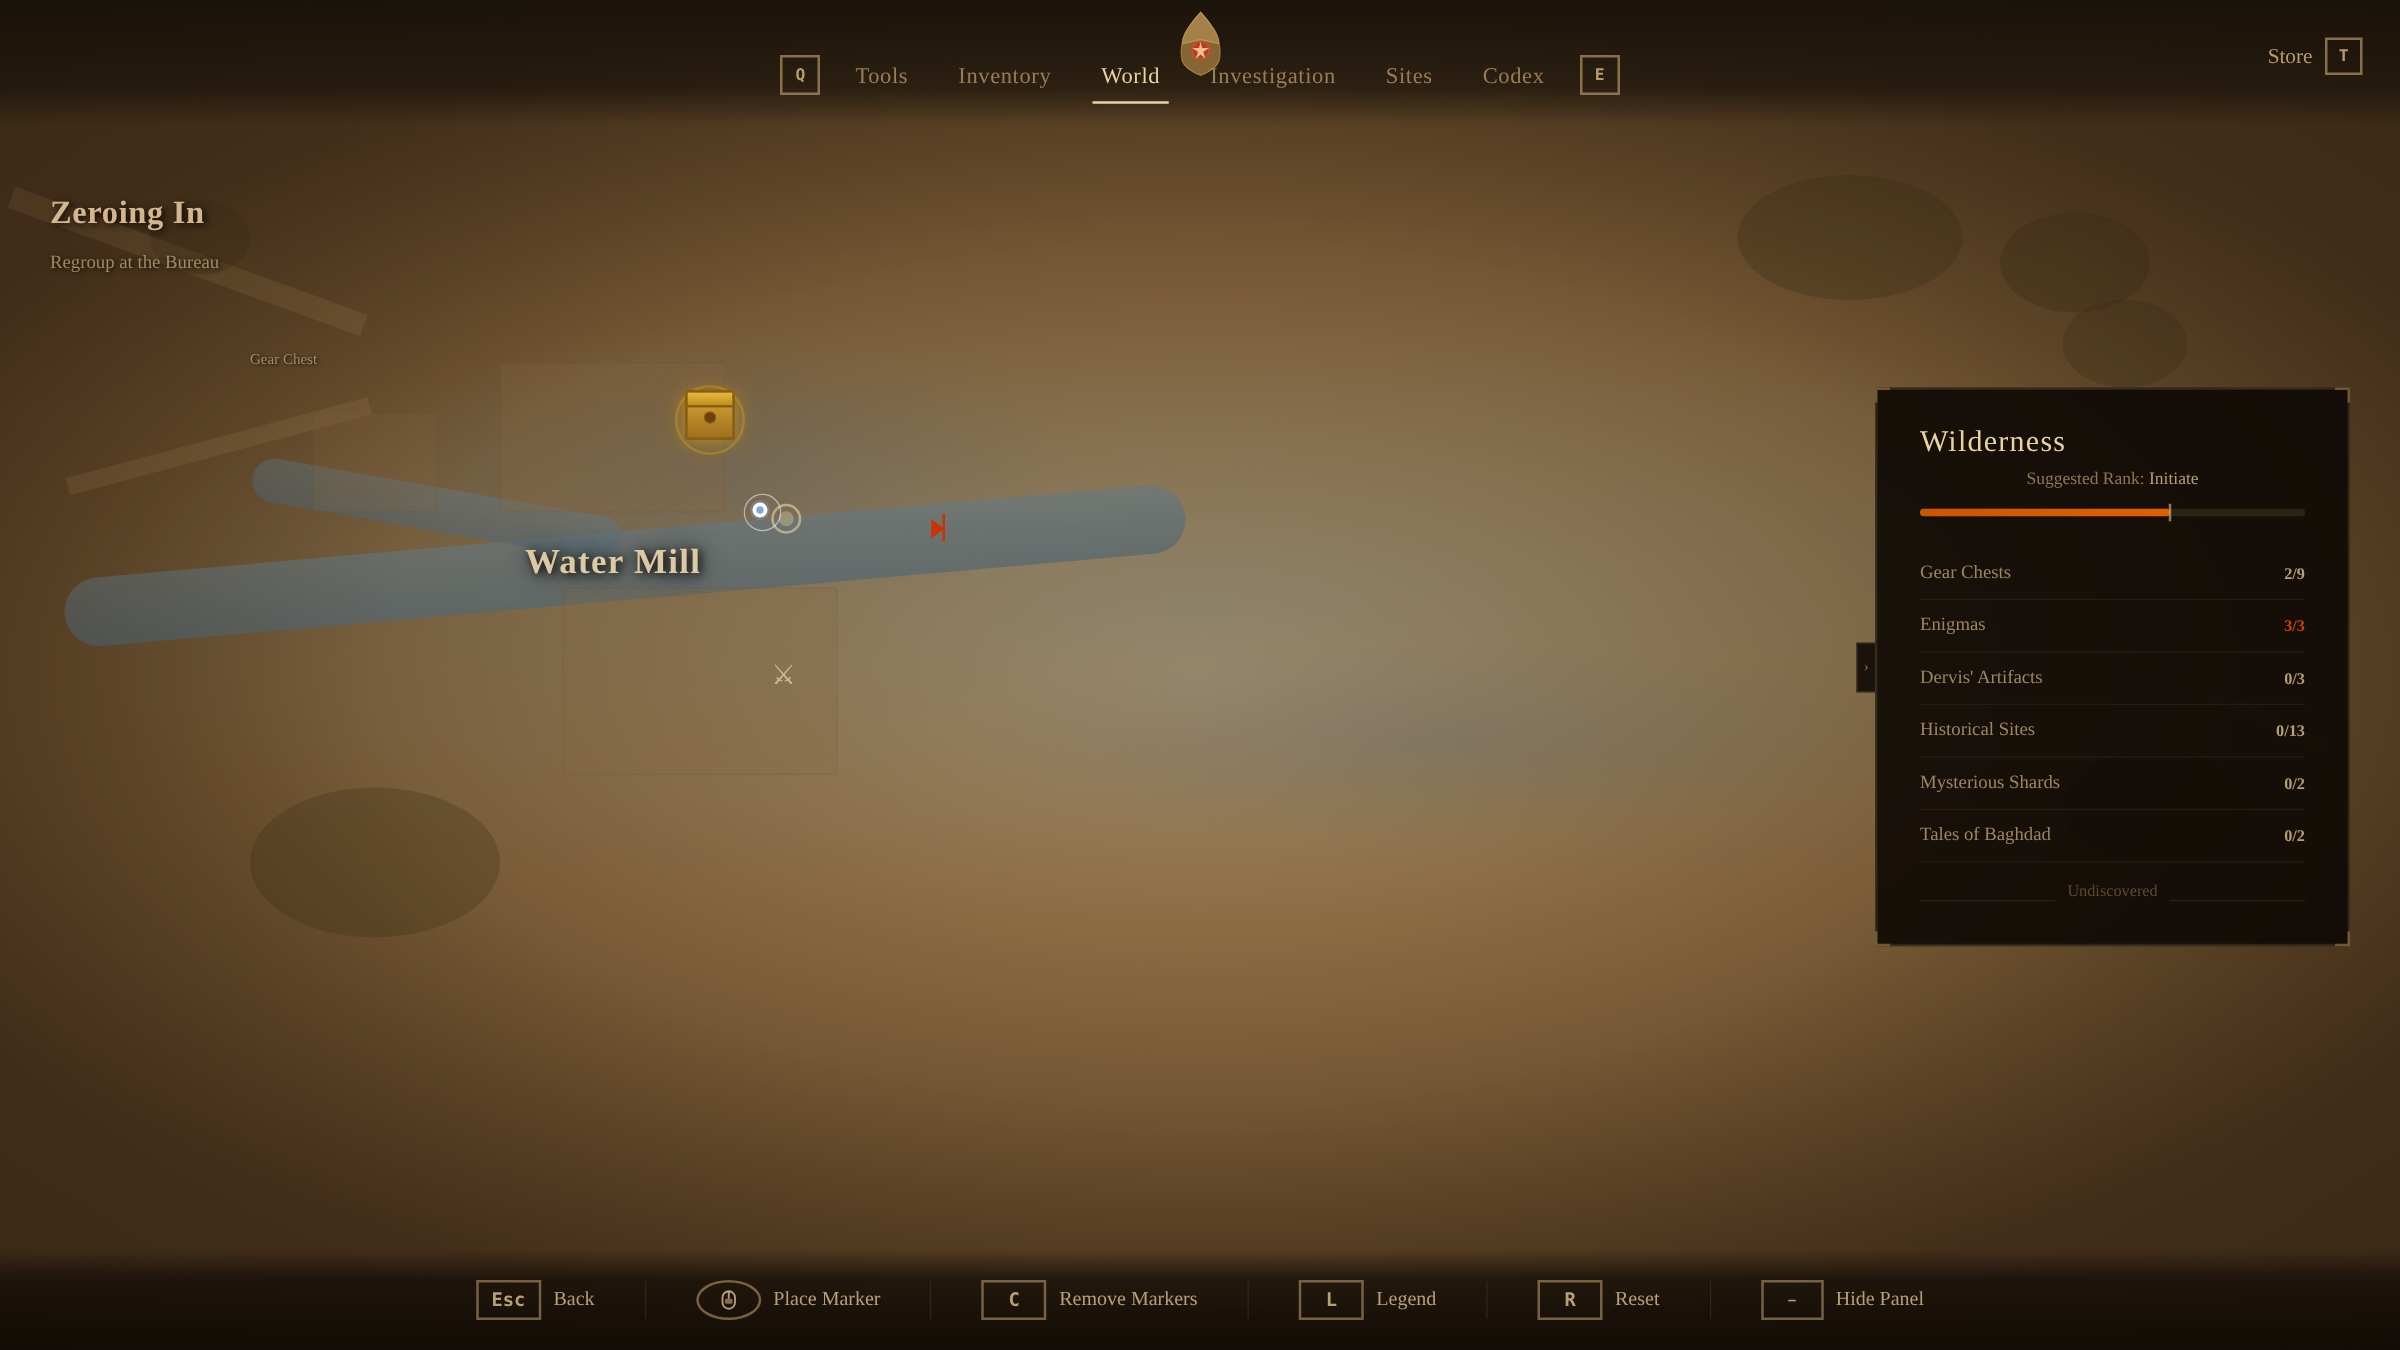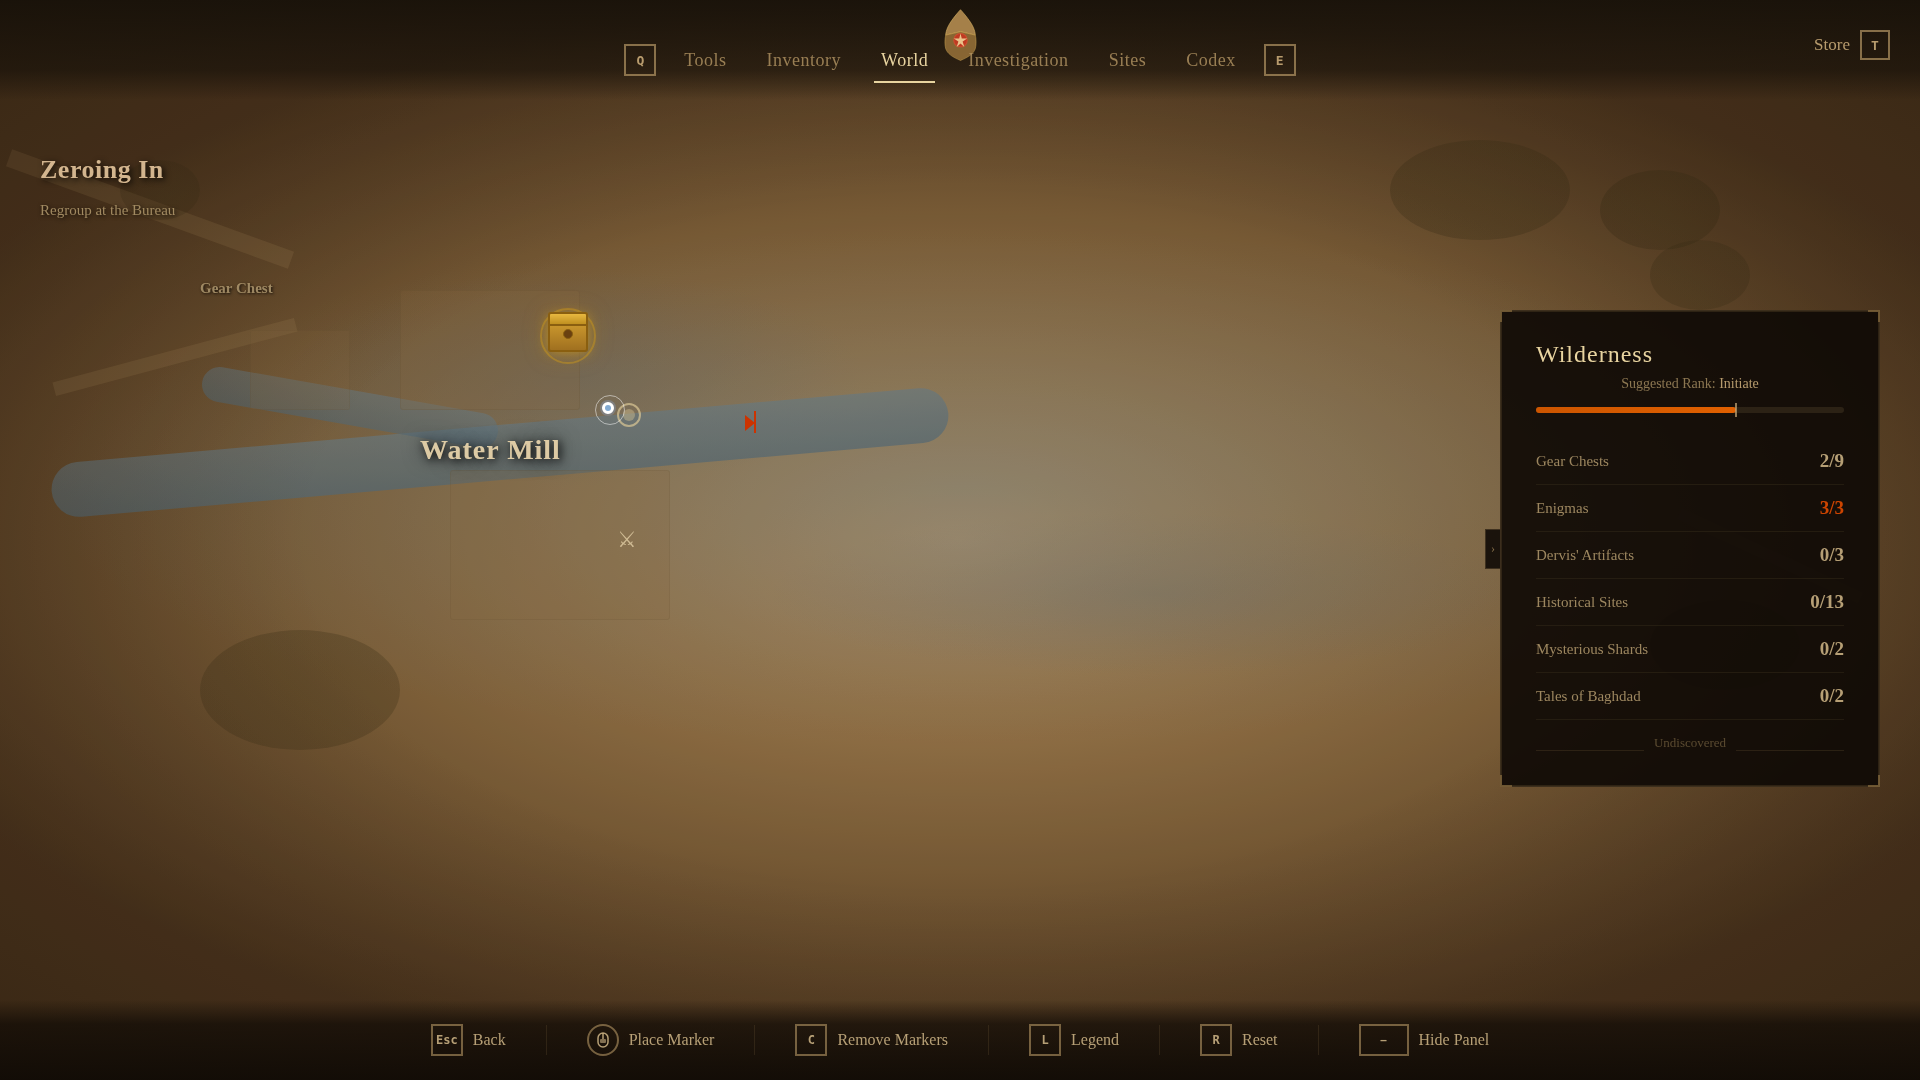--- a/index.html
+++ b/index.html
@@ -214,25 +214,24 @@
       text-shadow: 1px 1px 4px rgba(0,0,0,0.8);
       margin-top: 17px;
     }
 
     
     #gear-chest-label {
       position: absolute;
       top: 280px;
       left: 200px;
       color: rgba(200,175,130,0.7);
-      font-size: 15px;
+      font-size: 12px;
       font-family: 'Georgia', serif;
       z-index: 50;
       text-shadow: 1px 1px 3px rgba(0,0,0,0.8);
-      font-weight: bold;
     }
 
     
     #water-mill-label {
       position: absolute;
       top: 434px;
       left: 420px;
       color: rgba(230,210,170,0.95);
       font-size: 28px;
       font-family: 'Georgia', serif;
@@ -465,21 +464,21 @@
       border-bottom: none;
     }
 
     .panel-row-label {
       font-size: 15px;
       color: rgba(180,155,110,0.85);
       font-family: 'Georgia', serif;
     }
 
     .panel-row-value {
-      font-size: 19px;
+      font-size: 13px;
       color: rgba(200,175,130,0.9);
       font-family: 'Georgia', serif;
       font-weight: bold;
     }
 
     .panel-row-value.complete {
       color: #cc4400;
     }
 
     .panel-undiscovered {
@@ -539,28 +538,28 @@
       display: flex;
       align-items: center;
       gap: 10px;
       color: rgba(200,175,130,0.9);
       font-size: 16px;
       font-family: 'Georgia', serif;
       cursor: pointer;
     }
 
     .bottom-key {
-      width: 32px;
+      width: 52px;
       height: 32px;
       border: 2px solid rgba(180,150,100,0.6);
       display: flex;
       align-items: center;
       justify-content: center;
       font-family: monospace;
-      font-size: 12px;
+      font-size: 15px;
       font-weight: bold;
       color: rgba(200,175,130,0.9);
       flex-shrink: 0;
     }
 
     .bottom-key.rounded {
       border-radius: 50%;
     }
 
     .bottom-key.wide {

